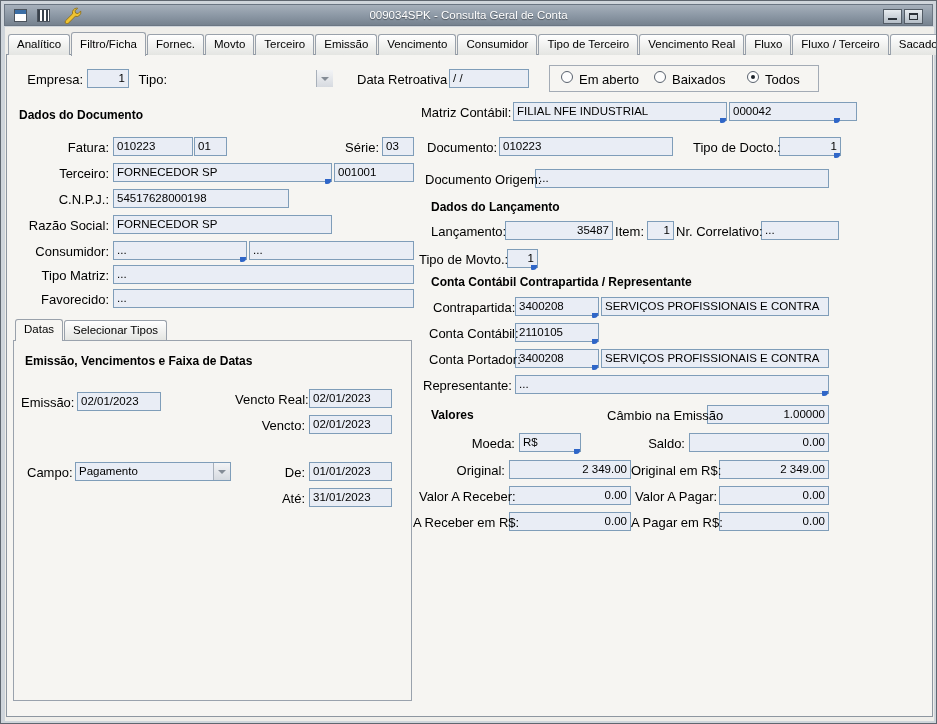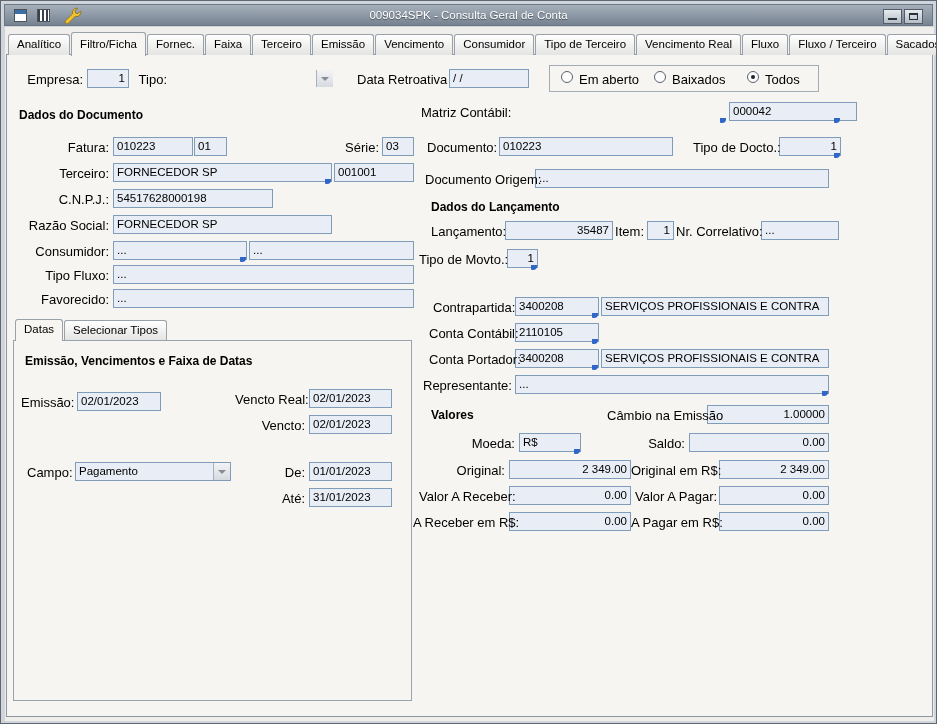--- a/index.html
+++ b/index.html
@@ -71,21 +71,21 @@
     <span class="winbtn btn-min" style="right:30px"></span>
     <span class="winbtn btn-max" style="right:9px"></span>
   </div>
 
   <div class="client"></div>
 
   <div class="tabstrip">
     <span class="tab">Analítico</span>
     <span class="tab active">Filtro/Ficha</span>
     <span class="tab">Fornec.</span>
-    <span class="tab">Faixa</span>
+    <span class="tab">Movto</span>
     <span class="tab">Terceiro</span>
     <span class="tab">Emissão</span>
     <span class="tab">Vencimento</span>
     <span class="tab">Consumidor</span>
     <span class="tab">Tipo de Terceiro</span>
     <span class="tab">Vencimento Real</span>
     <span class="tab">Fluxo</span>
     <span class="tab">Fluxo / Terceiro</span>
     <span class="tab">Sacados</span>
   </div>
@@ -102,20 +102,21 @@
   <div class="groupbox" style="left:548px;top:64px;width:270px;height:27px"></div>
   <span class="radio" style="left:560px;top:70px"></span>
   <span class="lbl lft" style="left:578px;top:71px;width:70px">Em aberto</span>
   <span class="radio" style="left:653px;top:70px"></span>
   <span class="lbl lft" style="left:671px;top:71px;width:64px">Baixados</span>
   <span class="radio checked" style="left:746px;top:70px"></span>
   <span class="lbl lft" style="left:764px;top:71px;width:48px">Todos</span>
 
   <span class="hdr" style="left:18px;top:107px">Dados do Documento</span>
   <span class="lbl" style="left:420px;top:104px;width:88px">Matriz Contábil:</span>
+  <div class="fld" style="left:512px;top:101px;width:214px">FILIAL NFE INDUSTRIAL</div>
   <div class="fld" style="left:728px;top:101px;width:128px">000042</div>
   <i class="dot" style="left:719px;top:117px"></i>
   <i class="dot" style="left:833px;top:117px"></i>
 
   <span class="lbl" style="left:46px;top:139px;width:62px">Fatura:</span>
   <div class="fld" style="left:112px;top:136px;width:80px">010223</div>
   <div class="fld" style="left:193px;top:136px;width:33px">01</div>
   <span class="lbl" style="left:334px;top:139px;width:44px">Série:</span>
   <div class="fld" style="left:381px;top:136px;width:32px">03</div>
   <span class="lbl" style="left:426px;top:139px;width:68px">Documento:</span>
@@ -125,21 +126,21 @@
   <i class="dot" style="left:833px;top:152px"></i>
 
   <span class="lbl" style="left:46px;top:165px;width:62px">Terceiro:</span>
   <div class="fld" style="left:112px;top:162px;width:219px">FORNECEDOR SP</div>
   <i class="dot" style="left:324px;top:178px"></i>
   <div class="fld" style="left:333px;top:162px;width:80px">001001</div>
   <span class="lbl" style="left:424px;top:171px;width:106px">Documento Origem:</span>
   <div class="fld" style="left:534px;top:168px;width:294px">...</div>
 
   <span class="lbl" style="left:46px;top:191px;width:62px">C.N.P.J.:</span>
-  <div class="fld" style="left:112px;top:188px;width:160px">54517628000198</div>
+  <div class="fld" style="left:112px;top:188px;width:176px">54517628000198</div>
 
   <span class="hdr" style="left:430px;top:199px">Dados do Lançamento</span>
 
   <span class="lbl" style="left:26px;top:217px;width:82px">Razão Social:</span>
   <div class="fld" style="left:112px;top:214px;width:219px">FORNECEDOR SP</div>
 
   <span class="lbl" style="left:430px;top:223px;width:70px">Lançamento:</span>
   <div class="fld num" style="left:504px;top:220px;width:108px">35487</div>
   <span class="lbl" style="left:613px;top:223px;width:30px">Item:</span>
   <div class="fld num" style="left:646px;top:220px;width:27px">1</div>
@@ -148,23 +149,24 @@
 
   <span class="lbl" style="left:26px;top:243px;width:82px">Consumidor:</span>
   <div class="fld" style="left:112px;top:240px;width:134px">...</div>
   <i class="dot" style="left:239px;top:256px"></i>
   <div class="fld" style="left:248px;top:240px;width:165px">...</div>
 
   <span class="lbl" style="left:418px;top:251px;width:84px">Tipo de Movto.:</span>
   <div class="fld num" style="left:506px;top:248px;width:31px">1</div>
   <i class="dot" style="left:530px;top:264px"></i>
 
-  <span class="lbl" style="left:26px;top:267px;width:82px">Tipo Fluxo:</span>
+  <span class="lbl" style="left:26px;top:267px;width:82px">Tipo Matriz:</span>
   <div class="fld" style="left:112px;top:264px;width:301px">...</div>
 
+  <span class="hdr" style="left:430px;top:274px">Conta Contábil Contrapartida / Representante</span>
 
   <span class="lbl" style="left:26px;top:291px;width:82px">Favorecido:</span>
   <div class="fld" style="left:112px;top:288px;width:301px">...</div>
 
   <span class="lbl" style="left:432px;top:299px;width:78px">Contrapartida:</span>
   <div class="fld" style="left:514px;top:296px;width:84px">3400208</div>
   <i class="dot" style="left:591px;top:312px"></i>
   <div class="fld" style="left:600px;top:296px;width:228px">SERVIÇOS PROFISSIONAIS E CONTRA</div>
 
   <span class="lbl" style="left:428px;top:325px;width:82px">Conta Contábil:</span>

